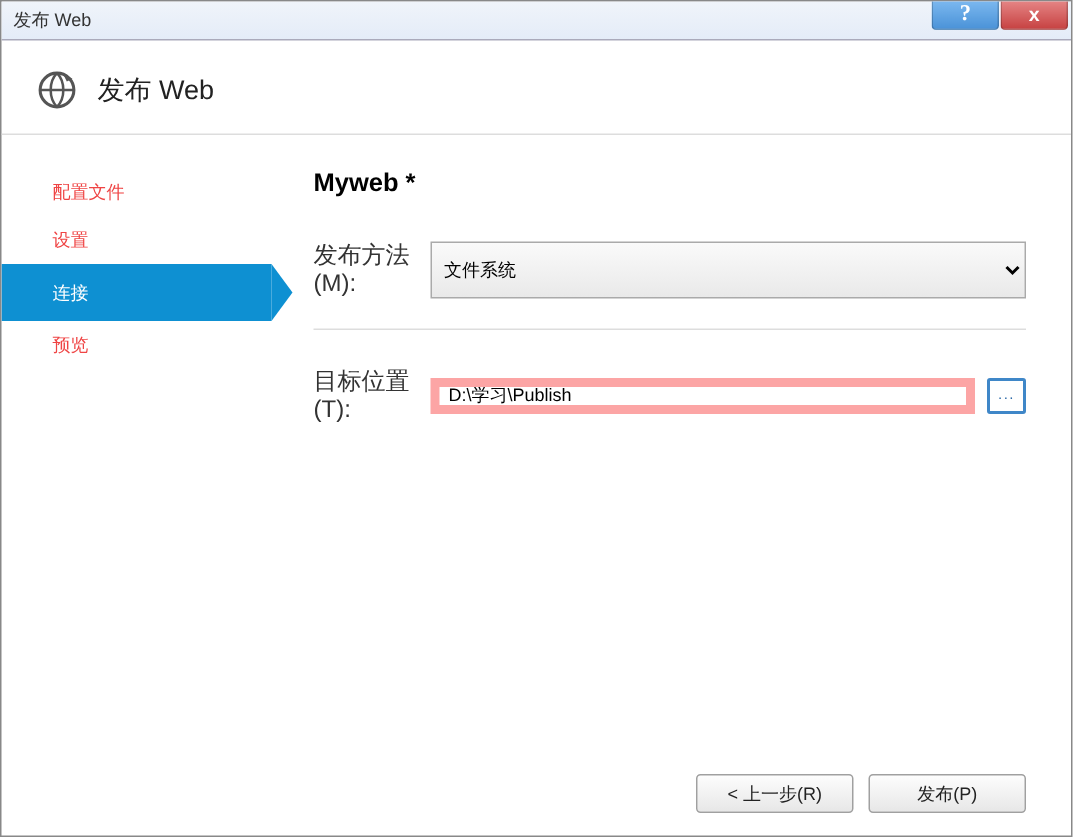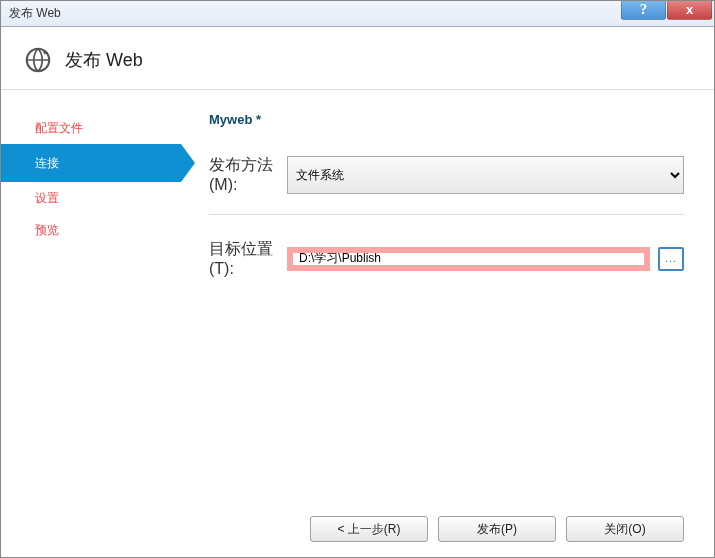--- a/index.html
+++ b/index.html
@@ -109,22 +109,22 @@
       border: 19px solid transparent;
       border-left: 14px solid #0e90d2;
       border-right: none;
     }
     .content {
       flex: 1;
       padding: 22px 30px 0 28px;
     }
     .profile-name {
       font-weight: bold;
-      font-size: 13px;
-      color: #0c4a6e;
+      font-size: 17px;
+      color: #000000;
       margin-bottom: 28px;
     }
     .form-row {
       display: flex;
       align-items: center;
       margin-bottom: 20px;
     }
     .form-label {
       width: 78px;
       color: #333;
@@ -180,21 +180,21 @@
       left: 0;
       right: 0;
       height: 56px;
       display: flex;
       align-items: center;
       justify-content: flex-end;
       gap: 10px;
       padding-right: 30px;
     }
     .footer-btn {
-      width: 118px;
+      width: 105px;
       height: 26px;
       background: linear-gradient(#fdfdfd, #e7e7e7);
       border: 1px solid #a0a0a0;
       border-radius: 3px;
       font-size: 12px;
       font-family: inherit;
       color: #222;
       cursor: pointer;
       display: flex;
       align-items: center;
@@ -221,25 +221,25 @@
     </svg>
   </span>
   <span class="header-title">发布 Web</span>
 </div>
 
 <div class="body">
   <div class="sidebar">
     <div class="sidebar-item">
       <span>配置文件</span>
     </div>
+    <div class="sidebar-item">
+      <span>设置</span>
+    </div>
     <div class="sidebar-item active">
       <span>连接</span>
-    </div>
-    <div class="sidebar-item">
-      <span>设置</span>
     </div>
     <div class="sidebar-item">
       <span>预览</span>
     </div>
   </div>
 
   <div class="content">
     <div class="profile-name">Myweb *</div>
 
     <div class="form-row">
@@ -255,14 +255,13 @@
       <span class="form-label">目标位置(T):</span>
       <input type="text" value="D:\学习\Publish" style="">
       <div class="browse-btn">...</div>
     </div>
   </div>
 </div>
 
 <div class="footer">
   <button class="footer-btn">&lt; 上一步(R)</button>
   <button class="footer-btn">发布(P)</button>
-  <button class="footer-btn">关闭(O)</button>
 </div>
 
 </body></html>

